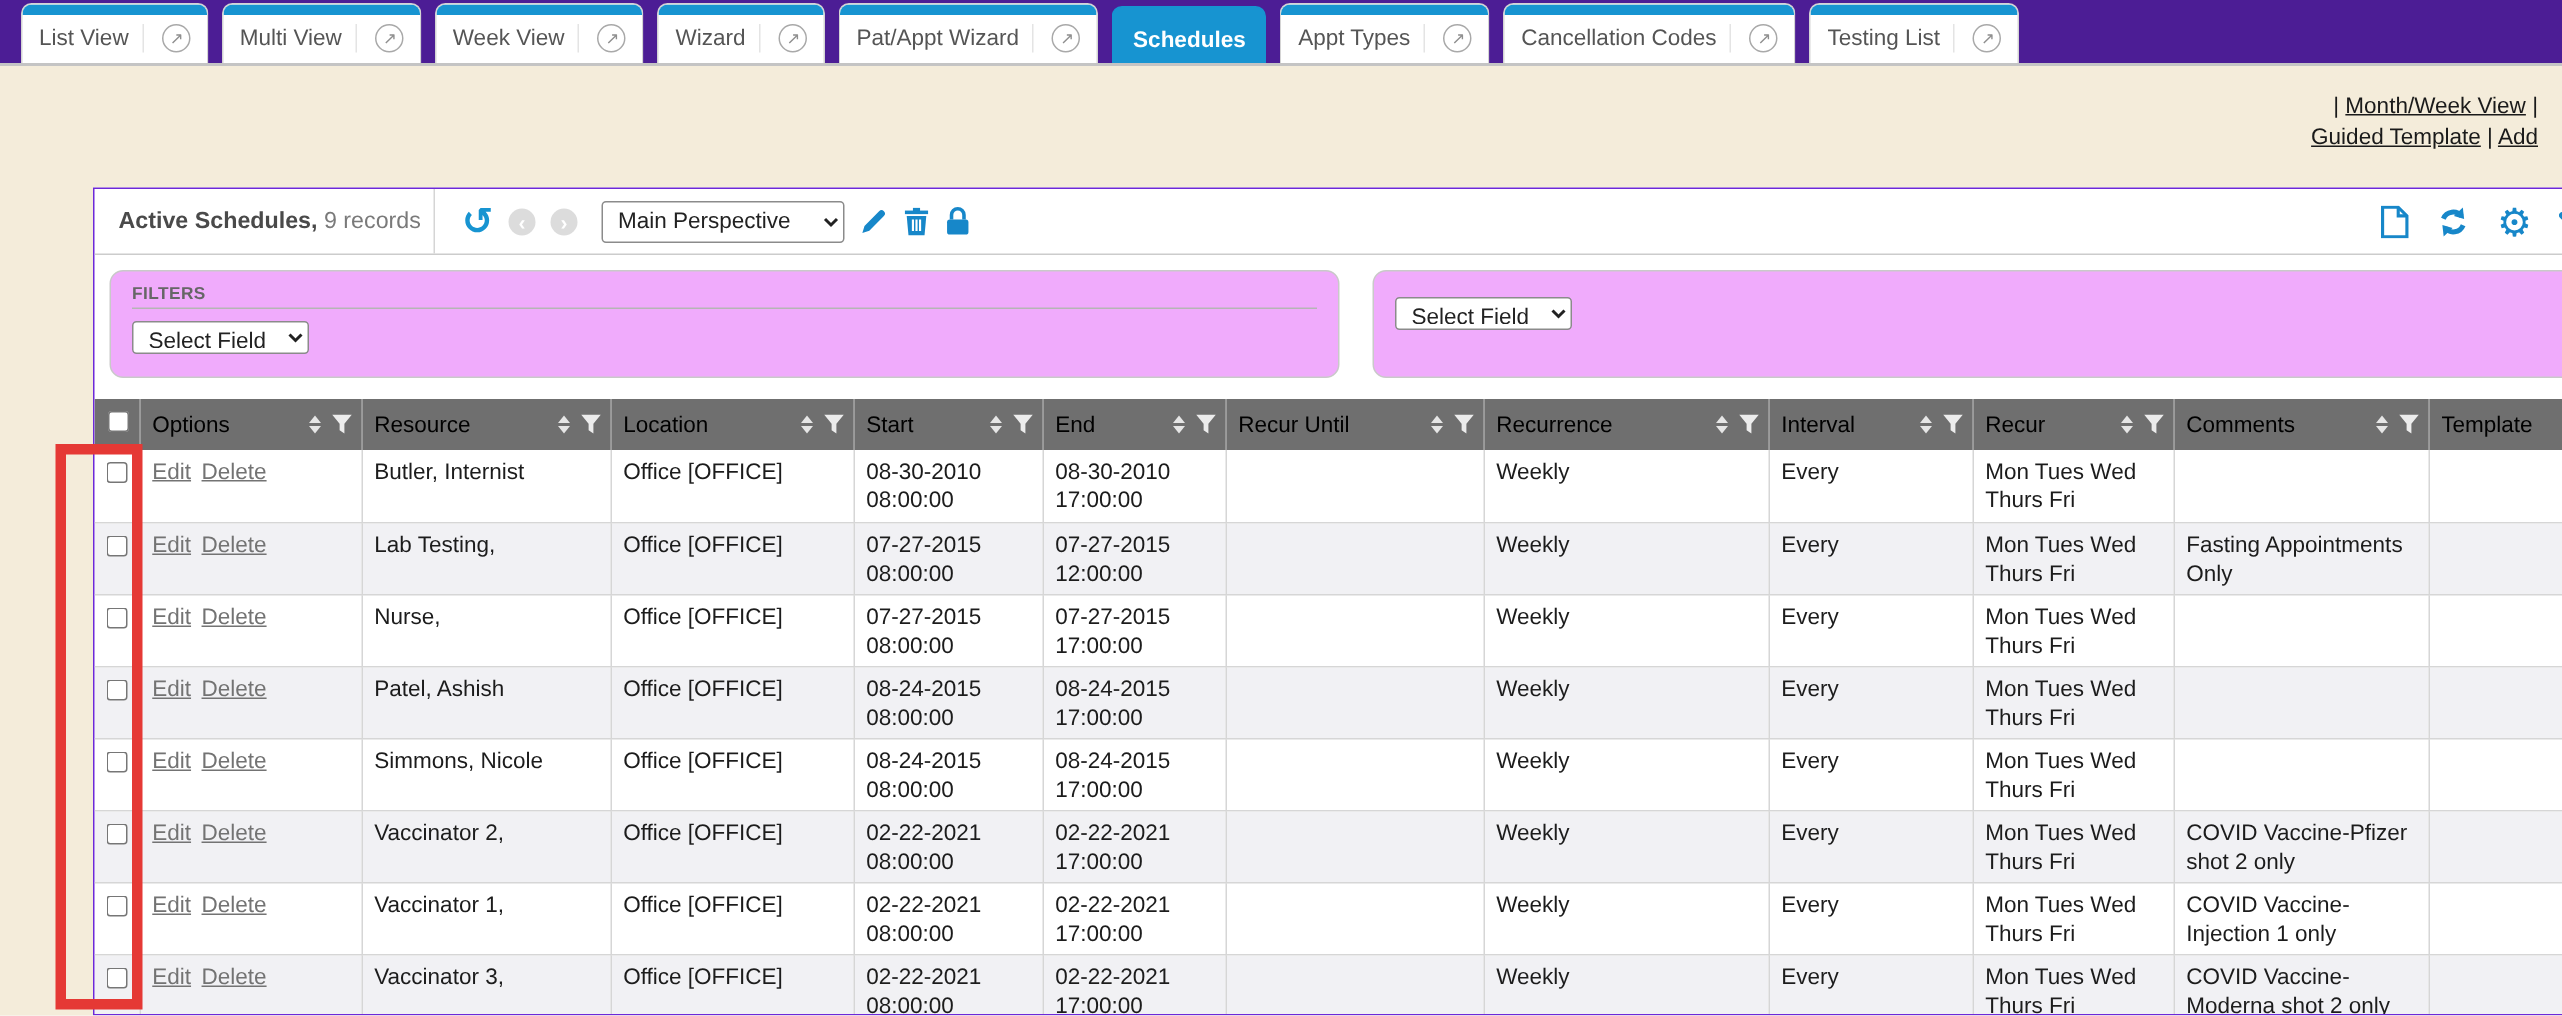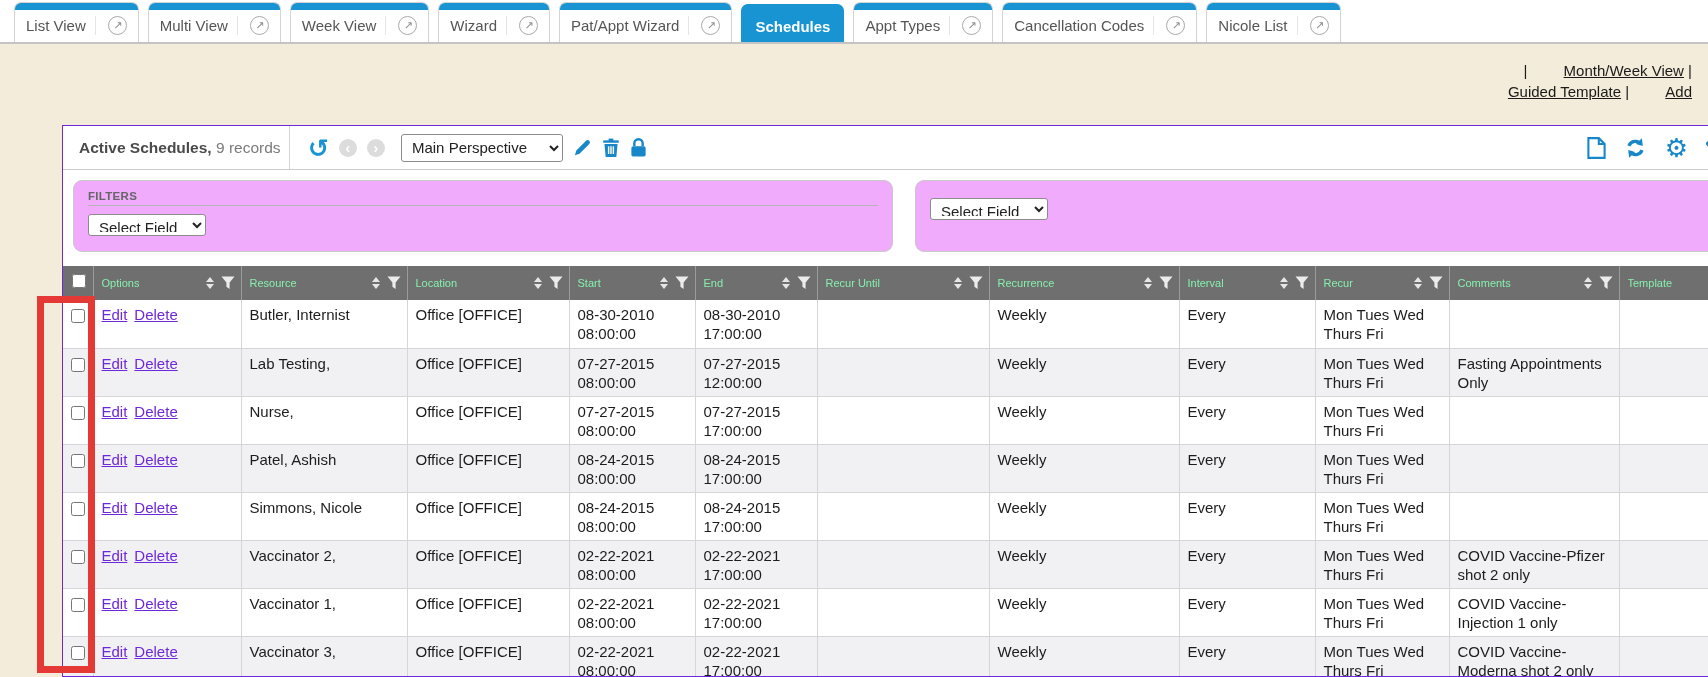--- a/index.html
+++ b/index.html
@@ -1,40 +1,40 @@
 <!DOCTYPE html>
 <html><head>
 <meta charset="utf-8">
 <style>
   * { margin:0; padding:0; box-sizing:border-box; }
   html,body { width:1708px; height:677px; }
   body { font-family:"Liberation Sans","DejaVu Sans",sans-serif; background:#f4ecda; }
   .screen { position:relative; width:1708px; height:677px; overflow:hidden; background:#f4ecda; }
 
   
-  .tabbar { position:absolute; left:0; top:0; width:1708px; height:44px; background:#ffffff;
+  .tabbar { position:absolute; left:0; top:0; width:1708px; height:44px; background:#4c1d95;
             border-bottom:2px solid #c4c4c4; display:flex; align-items:flex-end; gap:9px; padding-left:14px; }
   .tab { border:1px solid #d4d4d4; border-bottom:none; border-radius:7px 7px 0 0; background:#fff;
          overflow:hidden; cursor:pointer; }
   .tab .cap { height:7px; background:#1794d1; }
   .tab .tbody { display:flex; align-items:center; padding:6px 11px 7px 11px; gap:9px; }
   .tab .tlabel { font-size:15px; color:#555; white-space:nowrap; }
   .tab .popout { display:flex; align-items:center; justify-content:center; width:19px; height:19px;
                  border:1px solid #a9a9a9; border-radius:50%; color:#8f8f8f; font-size:11px;
                  margin-left:2px; padding-left:1px; border-left-color:#a9a9a9; }
   .tab .tbody .popout { margin-left:3px; }
   .tab .sep { width:1px; align-self:stretch; background:#e4e4e4; }
   .tab.active { background:#1794d1; border-color:#1794d1; }
   .tab.active .cap { background:#1794d1; }
   .tab.active .tlabel { color:#fff; font-weight:bold; padding:0 2px; }
 
   
   .toplinks { position:absolute; right:16px; top:60px; text-align:right; font-size:15px;
               line-height:21px; color:#1a1a1a; }
-  .toplinks a { color:#1a1a1a; text-decoration:underline; cursor:pointer;margin-left:32px; }
+  .toplinks a { color:#1a1a1a; text-decoration:underline; cursor:pointer; }
 
   
   .card { position:absolute; left:14px; top:125px; width:1683px; height:552px; background:#fff;
           border:1px solid #6d28d9; overflow:hidden;margin-left:48px; }
 
   
   .toolbar { height:44px; border-bottom:1px solid #cccccc; display:flex; align-items:center; }
   .tb-title { width:226px; padding-left:16px; font-size:15.5px; color:#7a7a7a; white-space:nowrap; }
   .tb-title b { color:#4a4a4a; }
   .tb-div { width:1px; height:43px; background:#d5d5d5; }
@@ -58,33 +58,33 @@
   .ptitle { font-size:11.5px; font-weight:bold; color:#666; letter-spacing:.3px;
             border-bottom:1px solid #b5b5b5; padding-bottom:3px; }
   .field-select { margin-top:8px; width:118px; height:22px; }
 
   
   table { border-collapse:collapse; table-layout:fixed; width:1683px; margin-top:14px; }
   thead th { background:#6f6f6f; height:34px; padding:0 6px 0 8px; border-left:1px solid #9b9b9b;
              font-weight:normal; }
   thead th:first-child { border-left:none; }
   .th-inner { display:flex; align-items:center; }
-  .th-label { color:#86efac; font-size:11px; white-space:nowrap; overflow:hidden;text-align:right; }
+  .th-label { color:#000000; font-size:15px; white-space:nowrap; overflow:hidden;text-align:right; }
   .th-icons { margin-left:auto; display:flex; align-items:center; gap:7px; }
   .sort-stack { display:flex; flex-direction:column; gap:2px; cursor:pointer; }
   .tri-up { width:0; height:0; border-left:4.5px solid transparent; border-right:4.5px solid transparent;
             border-bottom:5px solid #e6e6e6; }
   .tri-dn { width:0; height:0; border-left:4.5px solid transparent; border-right:4.5px solid transparent;
             border-top:5px solid #e6e6e6; }
   tbody td { height:48px; vertical-align:top; padding:5px 8px 0 8px; font-size:15px; line-height:19px;
              color:#1c1c1c; border:1px solid #d6d6d6; border-top:none; overflow:hidden; }
   tbody td:first-child { border-left:none; text-align:center; padding-top:8px; }
   tbody td:last-child { border-right:none; }
   tbody tr.alt { background:#f1f1f4; }
-  .lnk { color:#6d28d9; text-decoration:underline; cursor:pointer; margin-right:7px; }
+  .lnk { color:#737373; text-decoration:underline; cursor:pointer; margin-right:7px; }
   input[type=checkbox] { width:14px; height:14px; cursor:pointer; }
 
   
   .red-box { position:absolute; left:37px; top:296px; width:58px; height:377px;
              border:7px solid #e53935; z-index:10; pointer-events:none; }
 </style>
 </head>
 <body>
 
 <div class="screen">
@@ -148,21 +148,21 @@
         <div class="cap"></div>
         <div class="tbody">
           <span class="tlabel">Cancellation Codes</span>
           <span class="sep"></span>
           <span class="popout">↗</span>
         </div>
       </div>
       <div class="tab">
         <div class="cap"></div>
         <div class="tbody">
-          <span class="tlabel">Nicole List</span>
+          <span class="tlabel">Testing List</span>
           <span class="sep"></span>
           <span class="popout">↗</span>
         </div>
       </div>
     </div>
 
   <div class="toplinks">
     <span>|</span>
     <a>Month/Week View</a>
     <span>|</span><br>

